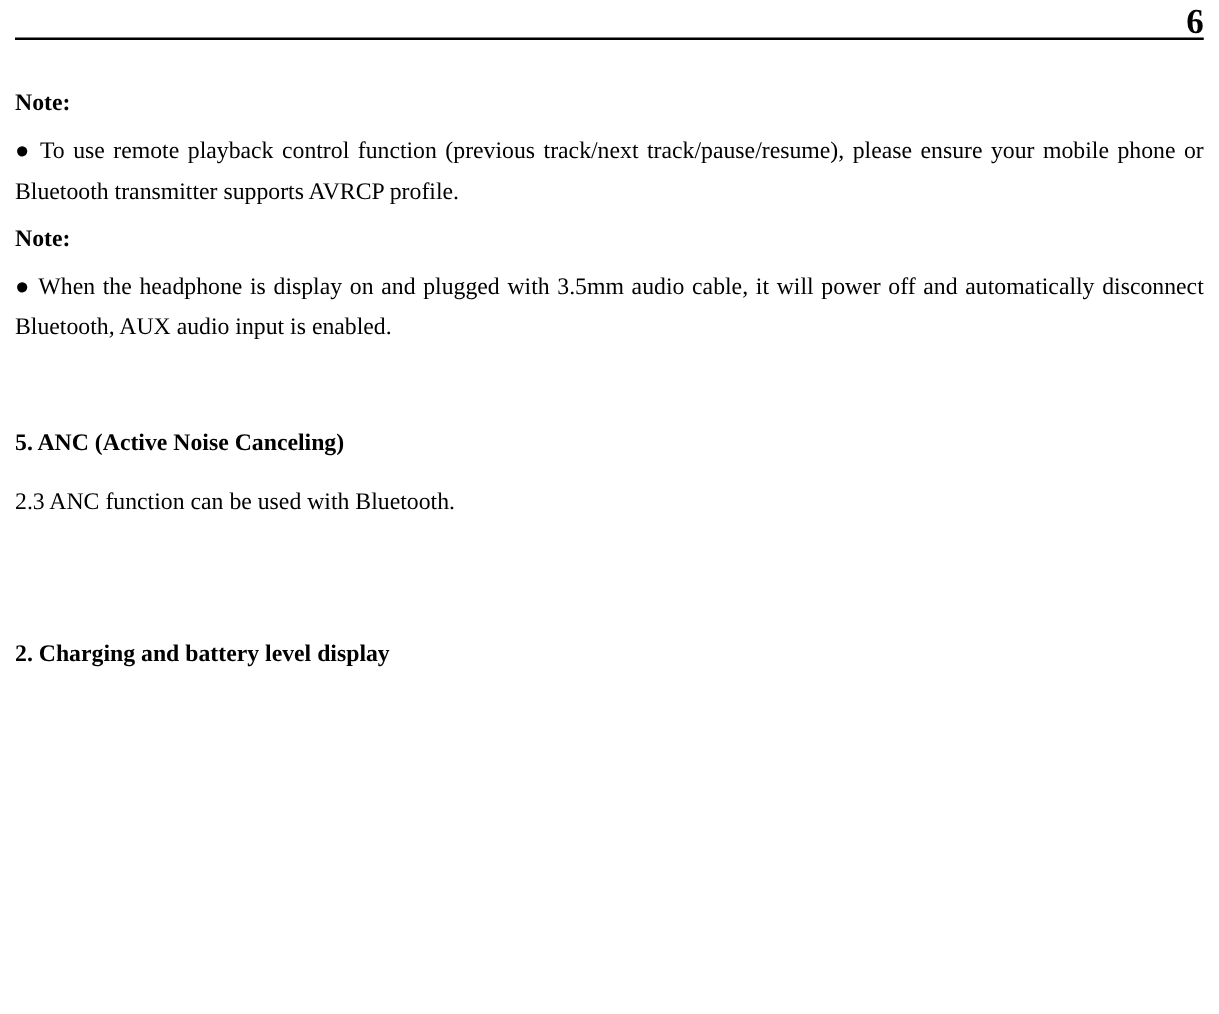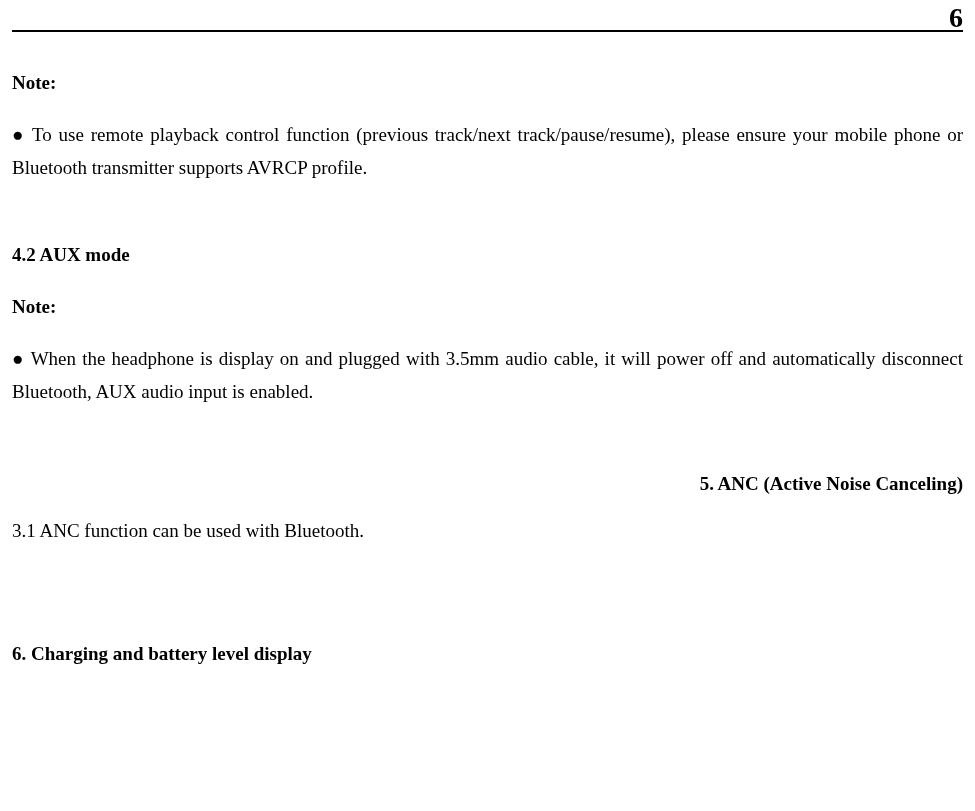--- a/index.html
+++ b/index.html
@@ -47,45 +47,43 @@
     }
     .section-h2 {
       font-weight: bold;
       margin-top: 55px;
     }
     .para {
       text-align: justify;
       text-justify: inter-word;
     }
     .tight {
-      margin-top: 20px;
+      margin-top: 6px;
     }
     .spaced-top {
       margin-top: 15px;
     }
     .big-gap {
       margin-top: 90px;
     }
     .med-gap {
       margin-top: 60px;
-      text-align: right;
     }
   </style>
 </head>
 <body>
 
 <div class="page">
   <div class="header">
     <span class="page-number">6</span>
   </div>
 
   <div class="note-label">Note:</div>
   <div class="para bullet-hang tight">● To use remote playback control function (previous track/next track/pause/resume), please ensure your mobile phone or Bluetooth transmitter supports AVRCP profile.</div>
 
-  <div class="section-h">4.2 AUX mode</div>
   <div class="bold tight">Note:</div>
   <div class="para bullet-hang tight">● When the headphone is display on and plugged with 3.5mm audio cable, it will power off and automatically disconnect Bluetooth, AUX audio input is enabled.</div>
 
   <div class="section-h2 med-gap">5. ANC (Active Noise Canceling)</div>
-  <div class="para spaced-top">3.1 ANC function can be used with Bluetooth.</div>
+  <div class="para spaced-top">2.3 ANC function can be used with Bluetooth.</div>
 
-  <div class="section-h2 big-gap">6. Charging and battery level display</div>
+  <div class="section-h2 big-gap">2. Charging and battery level display</div>
 </div>
 
 </body></html>

